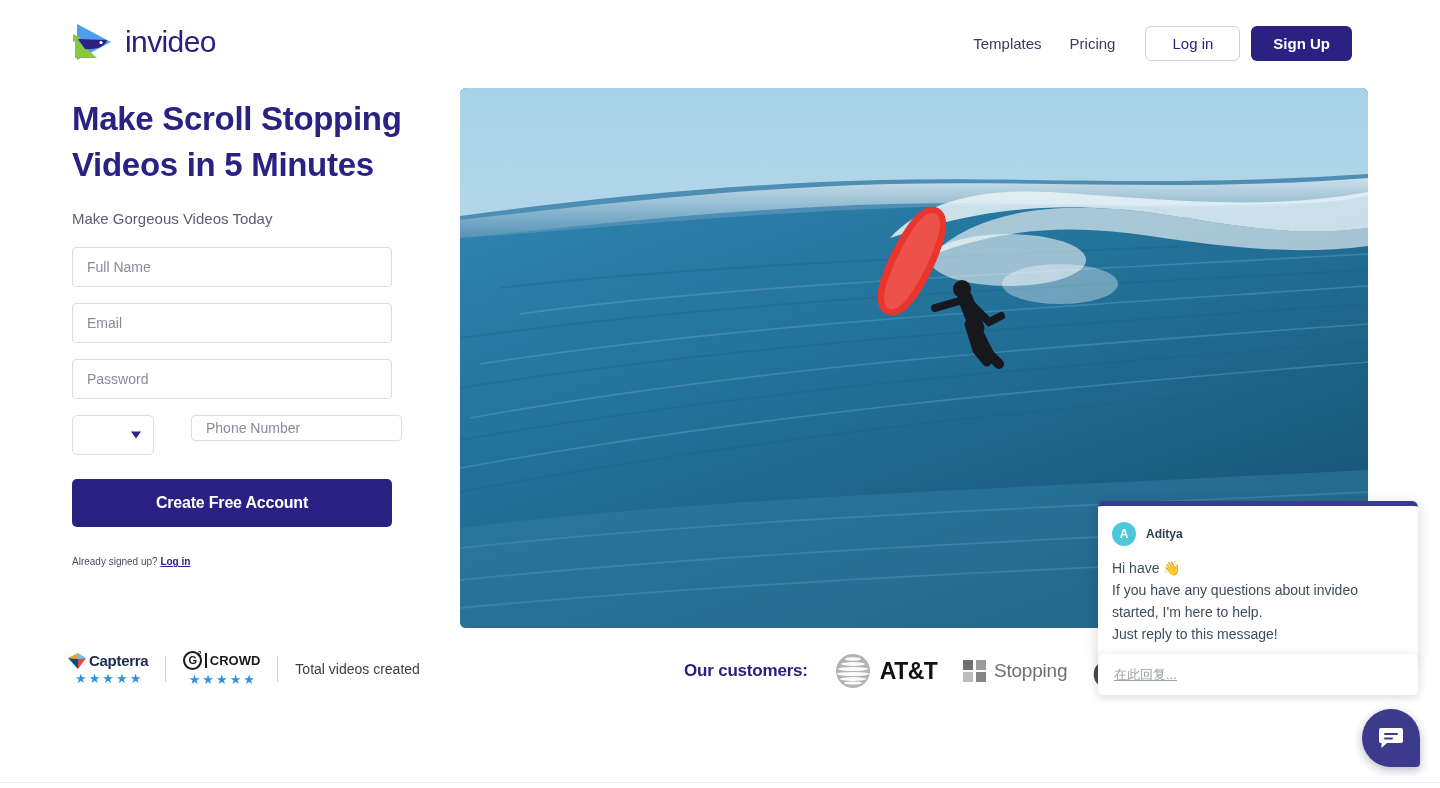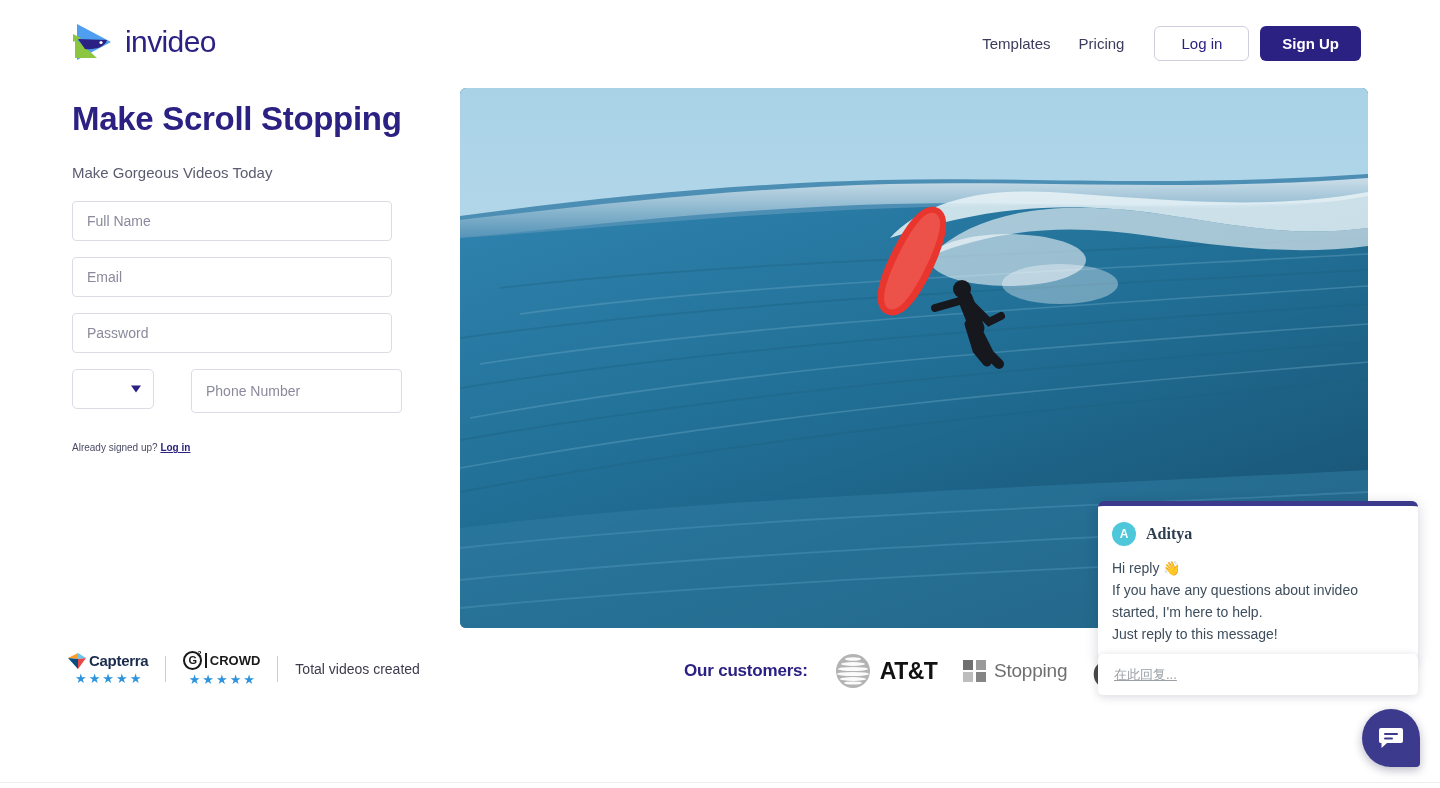--- a/index.html
+++ b/index.html
@@ -22,21 +22,21 @@
   .logo-wrap {
     position: absolute; left: 71px; top: 20px;
     display: flex; align-items: center; gap: 10px;
   }
   .logo-mark { width: 44px; height: 44px; display: block; }
   .logo-word {
     font-size: 30px; font-weight: 400; color: #2b2183;
     letter-spacing: -0.6px; line-height: 1;
   }
   .nav {
-    position: absolute; right: 79px; top: 26px;
+    position: absolute; right: 88px; top: 26px;
     display: flex; align-items: center; gap: 0px;
   }
   .nav-link {
     font-size: 15px; color: #3b3b5c; text-decoration: none;
     padding: 8px 14px; cursor: pointer; white-space: nowrap;
   }
   .btn-login {
     margin-left: 16px;
     border: 1px solid #cfcfe0; border-radius: 6px;
     background: #fff; color: #2b2183;
@@ -75,21 +75,21 @@
     border: 1px solid #dcdce6; border-radius: 5px; background: #fff;
     cursor: pointer;
   }
   .cc-caret {
     position: absolute; right: 12px; top: 50%; transform: translateY(-50%);
     width: 0; height: 0;
     border-left: 5px solid transparent; border-right: 5px solid transparent;
     border-top: 7px solid #2b2183;
   }
   .phone-field {
-    width: 214px; height: 44px; margin-bottom: 0; margin-left: 24px;
+    width: 214px; height: 26px; margin-bottom: 0; margin-left: 24px;
   }
   .btn-create {
     width: 320px; height: 48px;
     background: #2b2183; color: #fff;
     border: none; border-radius: 5px;
     font-size: 16px; font-weight: 700; cursor: pointer;
     font-family: "Liberation Sans", sans-serif;
     letter-spacing: -0.2px;
   }
   .already {
@@ -168,21 +168,21 @@
     overflow: hidden;
   }
   .chat-body { padding: 16px 16px 14px 14px; }
   .chat-from { display: flex; align-items: center; gap: 10px; }
   .chat-avatar {
     width: 24px; height: 24px; border-radius: 50%;
     background: #4ec7da; color: #fff;
     font-size: 12px; font-weight: 700;
     display: flex; align-items: center; justify-content: center;
   }
-  .chat-name { font-size: 16px; font-weight: 700; color: #2c3e50; font-family: Liberation Serif, serif; }
+  .chat-name { font-size: 12px; font-weight: 700; color: #2c3e50; }
   .chat-msg {
     margin-top: 11px; font-size: 14px; line-height: 22px;
     color: #3d4d5c;
   }
   .chat-msg div { white-space: nowrap; }
   .chat-input-wrap {
     position: absolute; left: 1098px; top: 654px;
     width: 320px; height: 41px; background: #fff;
     border-radius: 5px;
     box-shadow: 0 2px 10px rgba(20,20,60,0.16);
@@ -232,35 +232,37 @@
       <a class="nav-link">Templates</a>
       <a class="nav-link">Pricing</a>
       <button class="btn-login">Log in</button>
       <button class="btn-signup">Sign Up</button>
     </div>
   </div>
 
   <div class="left-col">
     <h1 class="headline">
       <span>Make Scroll Stopping</span><br>
+      <span>Videos in 5 Minutes</span>
     </h1>
     <p class="subhead">Make Gorgeous Videos Today</p>
 
     <div class="form">
       <input class="field" type="text" placeholder="Full Name" style="">
       <input class="field" type="email" placeholder="Email" style="">
       <input class="field" type="password" placeholder="Password" style="">
 
       <div class="phone-row">
         <div class="cc-select">
           <span class="cc-caret"></span>
         </div>
         <input class="field phone-field" type="tel" placeholder="Phone Number" style="">
       </div>
 
+      <button class="btn-create">Create Free Account</button>
 
       <div class="already">
         <span>Already signed up?</span>
         <a>Log in</a>
       </div>
     </div>
   </div>
 
   <div class="badges">
 
@@ -421,21 +423,21 @@
     </div>
   </div>
 
   <div class="chat-card">
     <div class="chat-body">
       <div class="chat-from">
         <span class="chat-avatar">A</span>
         <span class="chat-name">Aditya</span>
       </div>
       <div class="chat-msg">
-        <div>Hi reply 👋</div>
+        <div>Hi have 👋</div>
         <div>If you have any questions about invideo</div>
         <div>started, I'm here to help.</div>
         <div>Just reply to this message!</div>
       </div>
     </div>
   </div>
 
   <div class="chat-input-wrap">
     <input class="chat-input" type="text" placeholder="在此回复..." style="">
   </div>

